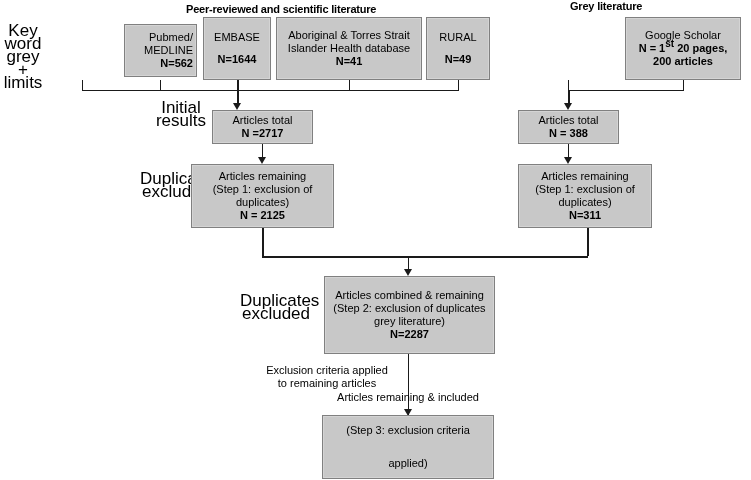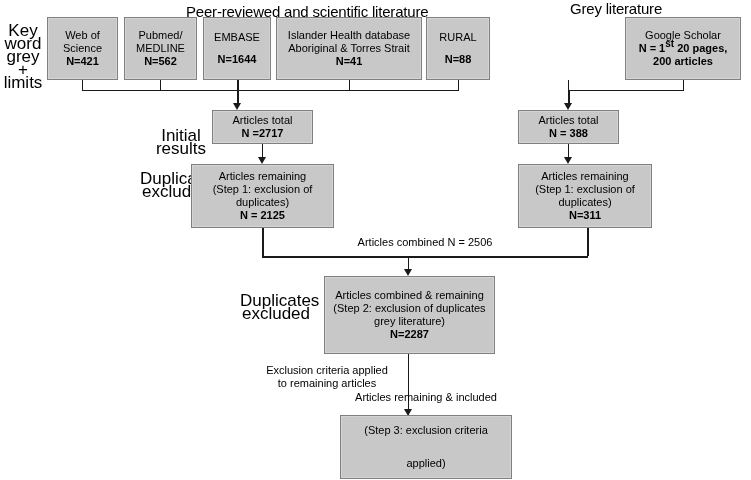--- a/index.html
+++ b/index.html
@@ -12,22 +12,22 @@
     width: 751px;
     height: 480px;
     background: #ffffff;
     font-family: "Liberation Sans", sans-serif;
     overflow: hidden;
   }
 
   
   .section-heading {
     position: absolute;
-    font-size: 15px;
-    font-weight: normal;
+    font-size: 11px;
+    font-weight: bold;
     color: #000000;
     white-space: nowrap;
     letter-spacing: -0.2px;
   }
 
   
   .side-label {
     position: absolute;
     font-size: 17px;
     color: #000000;
@@ -96,48 +96,43 @@
 
   <div class="section-heading" style="left:570px; top:0;">Grey literature</div>
 
   <div class="side-label" style="left:2px; top:24px; width:42px;">
     <span>Key</span><br>
     <span>word</span><br>
     <span>grey</span><br>
     <span>+ limits</span>
   </div>
 
-  <div class="node" style="left:47px; top:17px; width:71px; height:63px;">
-    <span class="ln">Web of</span>
-    <span class="ln">Science</span>
-    <span class="ln b">N=421</span>
-  </div>
-
-  <div class="node" style="left:124px; top:17px; width:73px; height:63px;">
+
+  <div class="node" style="left:124px; top:24px; width:73px; height:53px;align-items:flex-end;">
     <span class="ln">Pubmed/</span>
     <span class="ln">MEDLINE</span>
     <span class="ln b">N=562</span>
   </div>
 
   <div class="node" style="left:203px; top:17px; width:68px; height:63px;">
     <span class="ln">EMBASE</span>
     <span class="gap"></span>
     <span class="ln b">N=1644</span>
   </div>
 
   <div class="node" style="left:276px; top:17px; width:146px; height:63px;">
+    <span class="ln">Aboriginal &amp; Torres Strait</span>
     <span class="ln">Islander Health database</span>
-    <span class="ln">Aboriginal &amp; Torres Strait</span>
     <span class="ln b">N=41</span>
   </div>
 
   <div class="node" style="left:426px; top:17px; width:64px; height:63px;">
     <span class="ln">RURAL</span>
     <span class="gap"></span>
-    <span class="ln b">N=88</span>
+    <span class="ln b">N=49</span>
   </div>
 
 
   <div class="node" style="left:625px; top:17px; width:116px; height:63px;">
     <span class="ln">Google Scholar</span>
     <span class="ln b">N = 1<sup>st</sup>  20 pages,</span>
     <span class="ln b">200 articles</span>
   </div>
 
   <div class="vline" style="left:82px;  top:80px; height:10px;"></div>
@@ -148,21 +143,21 @@
   <div class="hline" style="left:82px; top:90px; width:377px;"></div>
   <div class="vline thick" style="left:237px; top:90px; height:14px;"></div>
   <div class="arrowhead" style="left:233px; top:103px;"></div>
 
   <div class="vline" style="left:568px; top:80px; height:10px;"></div>
   <div class="vline" style="left:683px; top:80px; height:10px;"></div>
   <div class="hline" style="left:568px; top:90px; width:116px;"></div>
   <div class="vline thick" style="left:568px; top:90px; height:14px;"></div>
   <div class="arrowhead" style="left:564px; top:103px;"></div>
 
-  <div class="side-label" style="left:150px; top:129px; width:62px;">
+  <div class="side-label" style="left:150px; top:101px; width:62px;">
     <span>Initial</span><br>
     <span>results</span>
   </div>
 
   <div class="side-label" style="left:140px; top:172px; width:72px;">
     <span>Duplicates</span><br>
     <span>excluded</span>
   </div>
 
   <div class="node" style="left:212px; top:110px; width:101px; height:34px;">
@@ -190,21 +185,20 @@
     <span class="ln">Articles remaining</span>
     <span class="ln">(Step 1: exclusion of</span>
     <span class="ln">duplicates)</span>
     <span class="ln b">N=311</span>
   </div>
 
   <div class="vline thick" style="left:262px; top:228px; height:28px;"></div>
   <div class="vline thick" style="left:587px; top:228px; height:28px;"></div>
   <div class="hline thick" style="left:262px; top:256px; width:326px;"></div>
 
-  <div class="edge-label" style="left:305px; top:236px; width:240px;">Articles combined N = 2506</div>
 
   <div class="vline" style="left:408px; top:256px; height:15px;"></div>
   <div class="arrowhead" style="left:404px; top:269px;"></div>
 
   <div class="side-label" style="left:240px; top:294px; width:72px;">
     <span>Duplicates</span><br>
     <span>excluded</span>
   </div>
 
   <div class="node" style="left:324px; top:276px; width:171px; height:78px;">
@@ -215,20 +209,20 @@
   </div>
 
   <div class="vline" style="left:408px; top:354px; height:62px;"></div>
   <div class="arrowhead" style="left:404px; top:409px;"></div>
 
   <div class="edge-label" style="left:252px; top:364px; width:150px;">
     <span>Exclusion criteria applied</span><br>
     <span>to remaining articles</span>
   </div>
 
-  <div class="node" style="left:340px; top:415px; width:172px; height:64px;gap:20px;">
+  <div class="node" style="left:322px; top:415px; width:172px; height:64px;gap:20px;">
     <span class="ln">Articles remaining &amp; included</span>
     <span class="ln">(Step 3: exclusion criteria</span>
     <span class="ln">applied)</span>
     <span class="ln b">N= 50</span>
   </div>
 
 </div>
 
 </body></html>

